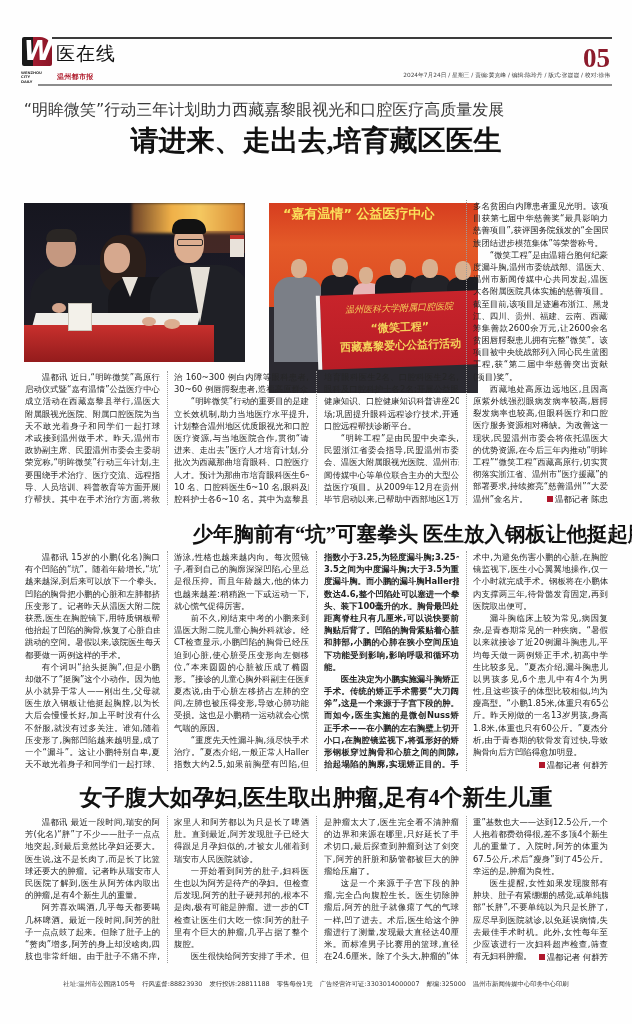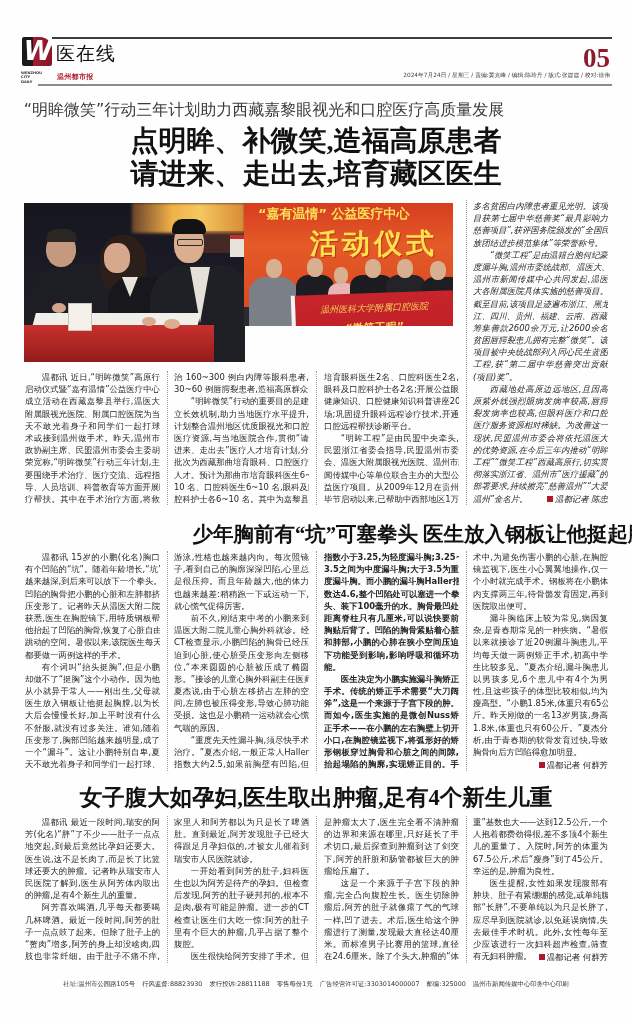--- a/index.html
+++ b/index.html
@@ -63,21 +63,21 @@
   .p1-y-shirt { left:166px; top:64px; width:20px; height:56px; background:#e6e1d8; clip-path:polygon(0 0,100% 0,50% 100%); }
   .p1-y-face { left:150px; top:22px; width:30px; height:38px; background:#dcae90; border-radius:45%; }
   .p1-y-hair { left:148px; top:16px; width:34px; height:15px; background:#121212; border-radius:14px 16px 4px 4px; }
   .p1-y-glasses { left:153px; top:36px; width:24px; height:5px; border:1px solid #2a2a2a; border-radius:2px; }
   .p1-y-hand { left:140px; top:116px; width:16px; height:10px; background:#dcae90; border-radius:50%; }
   .p1-paper { left:10px; top:110px; width:165px; height:14px; background:#efeee9; transform:skewX(-15deg); }
   .p1-table { left:-5px; top:122px; width:195px; height:40px; background:linear-gradient(180deg,#c8302d,#8f1a1b); }
   .p1-card { left:44px; top:100px; width:22px; height:26px; background:#f3f1ea; border:1px solid #c8c4b8; }
 
   
-  .ph2 { left:244px; top:203px; width:209px; height:123px; background:#2b2a31;text-decoration:underline; }
+  .ph2 { left:269px; top:203px; width:209px; height:190px; background:#2b2a31;text-decoration:underline; }
   .p2-backdrop { left:0; top:0; width:209px; height:104px; background:linear-gradient(180deg,#d63d1f,#e45a28 40%,#dc4a22 100%); }
   .p2-text1 { left:14px; top:3px; font:bold 13px/16px "DejaVu Sans", sans-serif; color:#fbe05a; white-space:nowrap; }
   .p2-title { left:66px; top:26px; font:bold 28px/30px "DejaVu Sans", sans-serif; color:#fde24c; letter-spacing:4px; white-space:nowrap; text-shadow:1px 1px 0 #b8321a; }
   .p2-skin { background:#d9b08f; border-radius:45%; width:16px; height:19px; }
   .p2-a-body { left:5px; top:74px; width:48px; height:85px; background:#7b7f87; border-radius:16px 16px 0 0; }
   .p2-b-body { left:52px; top:72px; width:38px; height:40px; background:#1c1c22; border-radius:12px 12px 0 0; }
   .p2-c-body { left:84px; top:80px; width:28px; height:24px; background:#e7b6b6; border-radius:10px 10px 0 0; }
   .p2-d-body { left:106px; top:72px; width:44px; height:40px; background:#1b1b20; border-radius:12px 12px 0 0; }
   .p2-e-body { left:142px; top:72px; width:40px; height:40px; background:#232328; border-radius:12px 12px 0 0; }
   .p2-f-body { left:178px; top:74px; width:40px; height:85px; background:#1d1d22; border-radius:12px 12px 0 0; }
@@ -106,21 +106,20 @@
     <div class="abs sec-title">医在线</div>
     <div class="abs paper-name">温州都市报</div>
     <div class="abs page-num">05</div>
     <div class="abs dateline">2024年7月24日 / 星期三 / 责编:黄克峰 / 编辑:陈玲丹 / 版式:张霞霞 / 校对:徐伟</div>
     <div class="abs rule-bot"></div>
   </header>
 
   <section>
     <div class="abs kicker">“明眸微笑”行动三年计划助力西藏嘉黎眼视光和口腔医疗高质量发展</div>
     <div class="abs hl1">
-      <div>点明眸、补微笑,造福高原患者</div>
       <div>请进来、走出去,培育藏区医生</div>
     </div>
 
     <div class="photo ph1">
       <div class="p1-glow"></div>
       <div class="p1-glow2"></div>
       <div class="p1-sign"></div>
       <div class="p1-m1-body"></div>
       <div class="p1-m1-head"></div>
       <div class="p1-m1-hair"></div>
@@ -137,21 +136,20 @@
       <div class="p1-table"></div>
       <div class="p1-card"></div>
       <div class="p1-m1-hand"></div>
       <div class="p1-w-hand"></div>
       <div class="p1-y-hand"></div>
     </div>
 
     <div class="photo ph2">
       <div class="p2-backdrop"></div>
       <div class="p2-text1">“嘉有温情” 公益医疗中心</div>
-      <div class="p2-title">活动仪式</div>
       <div class="p2-a-body"></div>
       <div class="p2-skin" style="left:22px;top:56px;"></div>
       <div class="p2-b-body"></div>
       <div class="p2-skin" style="left:63px;top:55px;"></div>
       <div class="p2-c-body"></div>
       <div class="p2-skin" style="left:90px;top:64px;width:14px;height:17px;"></div>
       <div class="p2-d-body"></div>
       <div class="p2-skin" style="left:121px;top:56px;"></div>
       <div class="p2-e-body"></div>
       <div class="p2-skin" style="left:153px;top:56px;"></div>
@@ -196,21 +194,21 @@
         <div class="ln">健康知识、口腔健康知识科普讲座20</div>
         <div class="ln">场;巩固提升眼科远程诊疗技术,开通</div>
         <div class="ln last">口腔远程帮扶诊断平台。</div>
         <div class="ln ind">“明眸工程”是由民盟中央牵头,</div>
         <div class="ln">民盟浙江省委会指导,民盟温州市委</div>
         <div class="ln">会、温医大附属眼视光医院、温州市新</div>
         <div class="ln">闻传媒中心等单位联合主办的大型公</div>
         <div class="ln">益医疗项目。从2009年12月在贵州</div>
         <div class="ln">毕节启动以来,已帮助中西部地区1万</div>
       </div>
-    <div class="col" style="left:473px;top:200px;height:305px;font-style:italic;">
+    <div class="col" style="left:473px;top:200px;height:305px;">
         <div class="ln">多名贫困白内障患者重见光明。该项</div>
         <div class="ln">目获第七届中华慈善奖“最具影响力</div>
         <div class="ln">慈善项目”,获评国务院颁发的“全国民</div>
         <div class="ln last">族团结进步模范集体”等荣誉称号。</div>
         <div class="ln ind">“微笑工程”是由温籍台胞何纪豪</div>
         <div class="ln">度漏斗胸,温州市委统战部、温医大、</div>
         <div class="ln">温州市新闻传媒中心共同发起,温医</div>
         <div class="ln">大各附属医院具体实施的慈善项目。</div>
         <div class="ln">截至目前,该项目足迹遍布浙江、黑龙</div>
         <div class="ln">江、四川、贵州、福建、云南、西藏等地,</div>

